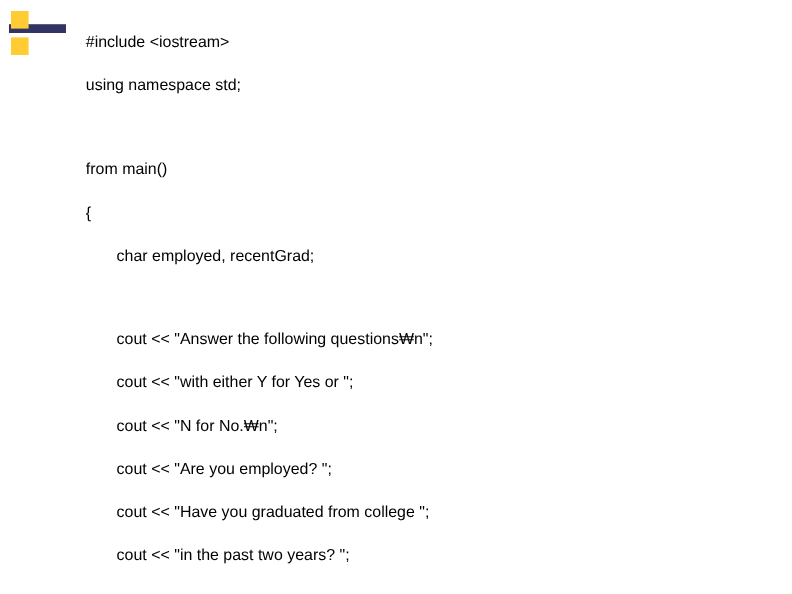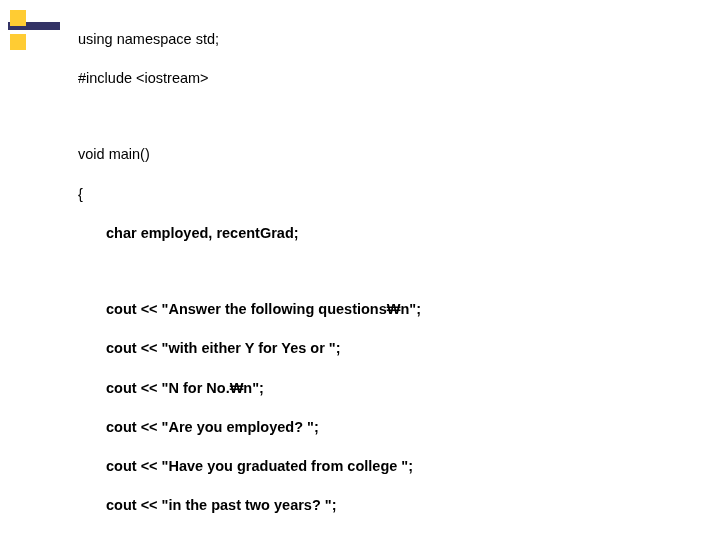--- a/index.html
+++ b/index.html
@@ -22,39 +22,39 @@
   }
   .code-area {
     position: absolute;
     top: 10px;
     left: 78px;
     width: 620px;
     line-height: 1.35;
     white-space: pre;
   }
   .code-line { display: block; }
-  .indent1 { padding-left: 28px; font-weight: bold; }
+  .indent1 { padding-left: 28px; }
   .spacer { height: 18px; }
 </style>
 </head>
 <body>
 
 <div class="slide-decor">
   <svg width="52" height="40" viewBox="0 0 52 40">
     <rect x="0" y="12" width="52" height="8" fill="#333366"></rect>
     <rect x="2" y="0" width="16" height="16" fill="#ffcc33"></rect>
     <rect x="2" y="24" width="16" height="16" fill="#ffcc33"></rect>
   </svg>
 </div>
 
 <div class="code-area">
+<span class="code-line">#include &lt;iostream&gt;</span>
 <span class="code-line">using namespace std;</span>
-<span class="code-line">#include &lt;iostream&gt;</span>
 <div class="spacer"></div>
-<span class="code-line">void main()</span>
+<span class="code-line">from main()</span>
 <span class="code-line">{</span>
 <span class="code-line indent1">char employed, recentGrad;</span>
 <div class="spacer"></div>
 <span class="code-line indent1">cout &lt;&lt; "Answer the following questions₩n";</span>
 <span class="code-line indent1">cout &lt;&lt; "with either Y for Yes or ";</span>
 <span class="code-line indent1">cout &lt;&lt; "N for No.₩n";</span>
 <span class="code-line indent1">cout &lt;&lt; "Are you employed? ";</span>
 <span class="code-line indent1">cout &lt;&lt; "Have you graduated from college ";</span>
 <span class="code-line indent1">cout &lt;&lt; "in the past two years? ";</span>
 

